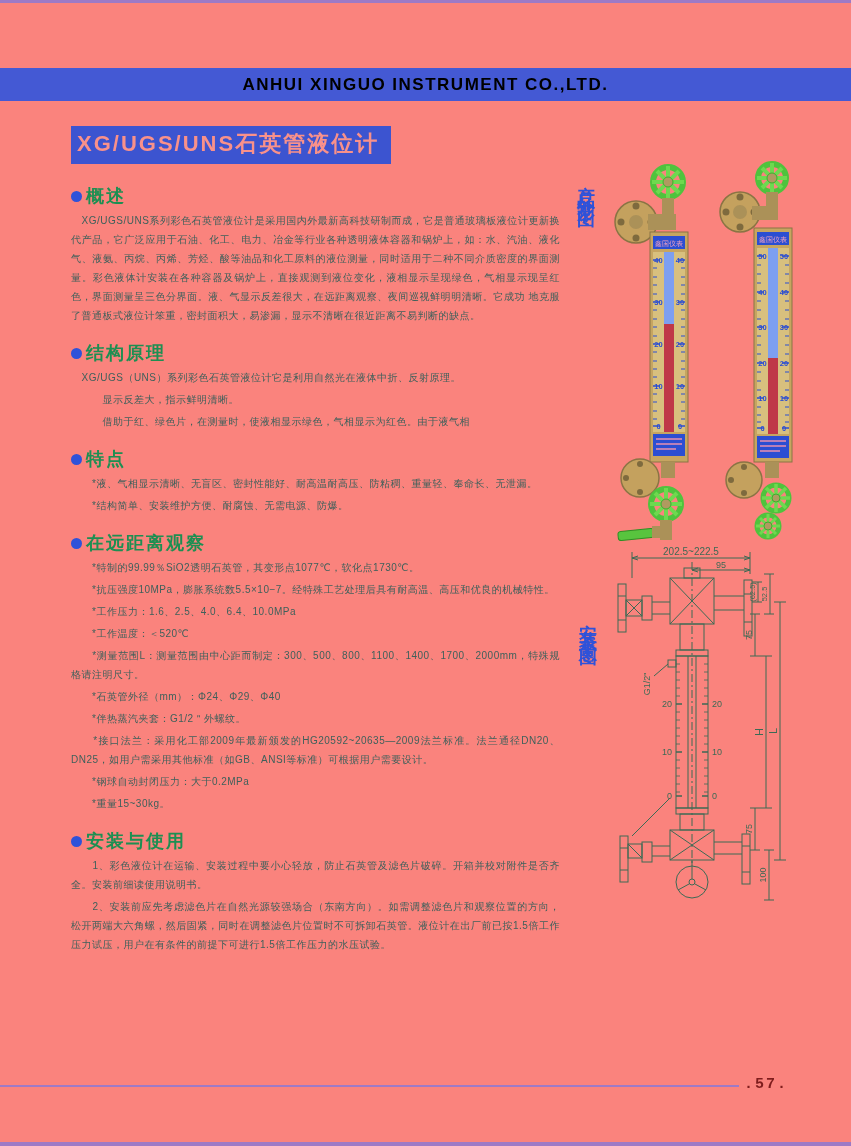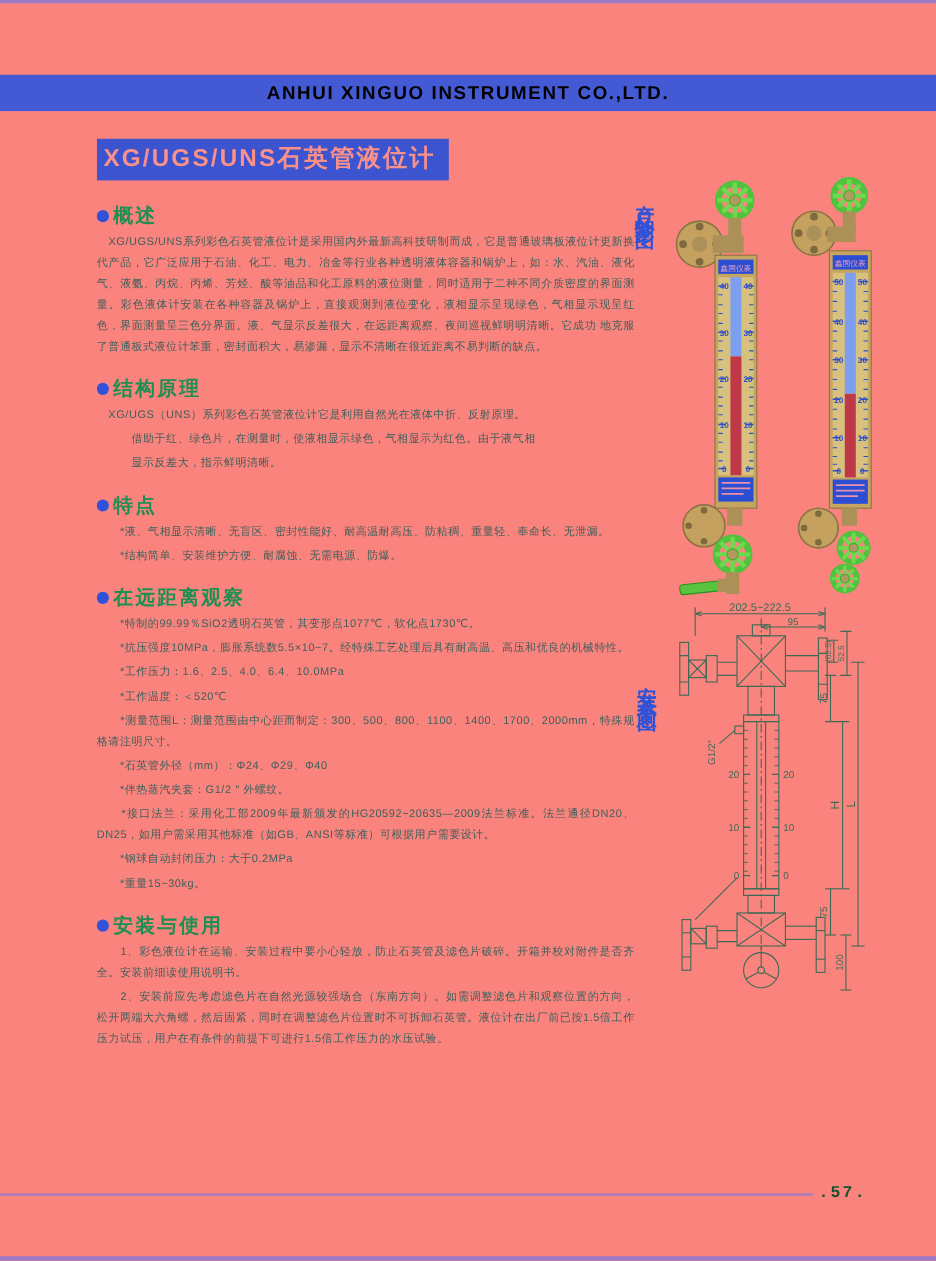--- a/index.html
+++ b/index.html
@@ -11,21 +11,21 @@
   .border-line{position:absolute;left:0;width:851px;background:#9d7ac6;}
   .border-top{top:0;height:3px;}
   .border-bottom{top:1142px;height:4px;}
   .header-bar{
     position:absolute;left:0;top:68px;width:851px;height:33px;
     background:#4459d4;color:#000000;
     font-weight:bold;font-size:17px;letter-spacing:1.5px;
     text-align:center;line-height:33px;
   }
   .main-col{
-    position:absolute;left:88px;top:126px;width:489px;height:958px;
+    position:absolute;left:71px;top:126px;width:489px;height:958px;
     overflow:hidden;color:#3e605b;
   }
   .doc-title{
     display:inline-block;background:#3c54d0;color:#f9918a;
     font-size:22px;font-weight:bold;letter-spacing:2px;
     padding:3px 12px 5px 6px;margin:0 0 4px 0;
   }
   .section-heading{
     display:flex;align-items:center;
     font-size:18px;font-weight:bold;color:#1d8f52;
@@ -44,21 +44,21 @@
     color:#2f52d9;font-weight:bold;font-size:18px;letter-spacing:6px;
   }
   .fig-label-product{left:574px;top:172px;}
   .fig-label-install{left:576px;top:610px;}
   .fig{position:absolute;}
   .fig-product{left:596px;top:156px;}
   .fig-install{left:592px;top:544px;}
   .footer-line{position:absolute;left:0;top:1085px;width:739px;height:2px;background:#9d7ac6;}
   .page-number{
     position:absolute;left:744px;top:1076px;
-    color:#14532d;font-weight:bold;font-size:15px;letter-spacing:2px;
+    color:#7f1d1d;font-weight:bold;font-size:15px;letter-spacing:2px;
     font-family:"Liberation Mono","DejaVu Sans Mono",monospace;
   }
 </style>
 </head>
 <body>
 
 <div class="border-line border-top"></div>
 
 <div class="header-bar">ANHUI XINGUO INSTRUMENT CO.,LTD.</div>
 
@@ -69,22 +69,22 @@
     <span class="bullet"></span>
     <span>概述</span>
   </div>
   <p>　XG/UGS/UNS系列彩色石英管液位计是采用国内外最新高科技研制而成，它是普通玻璃板液位计更新换代产品，它广泛应用于石油、化工、电力、冶金等行业各种透明液体容器和锅炉上，如：水、汽油、液化气、液氨、丙烷、丙烯、芳烃、酸等油品和化工原料的液位测量，同时适用于二种不同介质密度的界面测量。彩色液体计安装在各种容器及锅炉上，直接观测到液位变化，液相显示呈现绿色，气相显示现呈红色，界面测量呈三色分界面。液、气显示反差很大，在远距离观察、夜间巡视鲜明明清晰。它成功 地克服了普通板式液位计笨重，密封面积大，易渗漏，显示不清晰在很近距离不易判断的缺点。</p>
 
   <div class="section-heading">
     <span class="bullet"></span>
     <span>结构原理</span>
   </div>
   <p>　XG/UGS（UNS）系列彩色石英管液位计它是利用自然光在液体中折、反射原理。</p>
+  <p>　　　显示反差大，指示鲜明清晰。</p>
   <p>　　　借助于红、绿色片，在测量时，使液相显示绿色，气相显示为红色。由于液气相</p>
-  <p>　　　显示反差大，指示鲜明清晰。</p>
 
   <div class="section-heading">
     <span class="bullet"></span>
     <span>特点</span>
   </div>
   <p>　　*液、气相显示清晰、无盲区、密封性能好、耐高温耐高压、防粘稠、重量轻、奉命长、无泄漏。</p>
   <p>　　*结构简单、安装维护方便、耐腐蚀、无需电源、防爆。</p>
 
   <div class="section-heading">
     <span class="bullet"></span>

